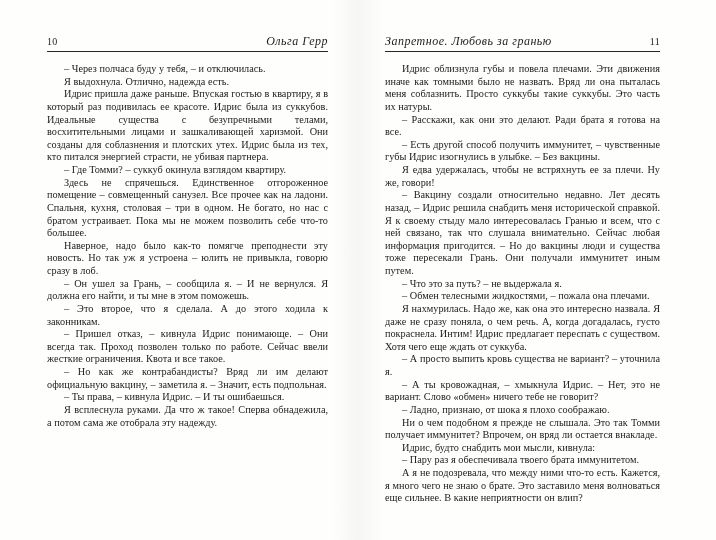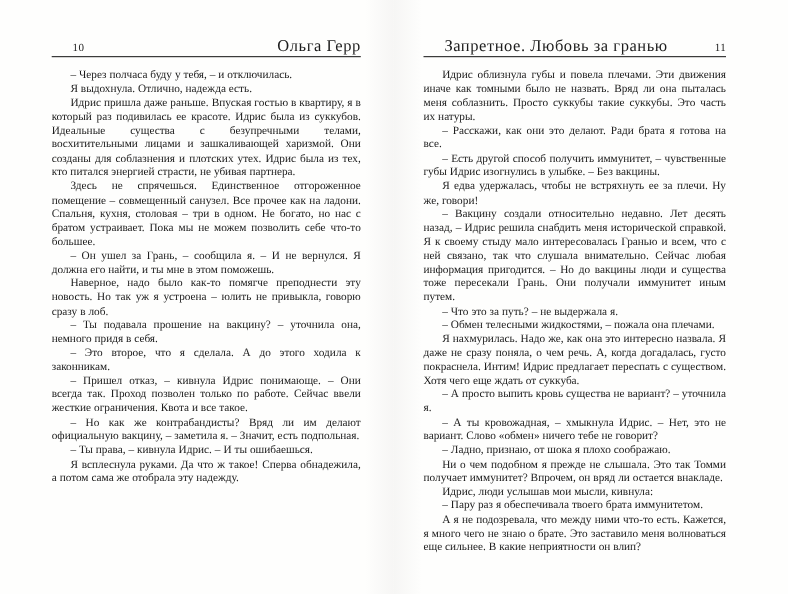--- a/index.html
+++ b/index.html
@@ -44,32 +44,32 @@
 
   
   .running-head {
     display: flex;
     align-items: baseline;
     font-size: 9.6px;
     letter-spacing: 0.45px;
     color: #1d1d1d;
     height: 13px;
     white-space: nowrap;
-    margin-left: 19px;
   }
   .page-left .running-head { justify-content: space-between; }
   .page-right .running-head { justify-content: space-between; }
 
   .folio {
     font-size: 10px;
     letter-spacing: 0.3px;
   }
   .running-title {
-    font-size: 15px;
+    font-size: 12px;
     letter-spacing: 0.5px;
+    font-style: italic;
   }
 
   .head-rule {
     height: 1px;
     background: #262626;
     margin-top: 4px;
     margin-bottom: 11px;
   }
 
   .textblock {
@@ -124,24 +124,24 @@
       <span class="folio">10</span>
       <span class="running-title">Ольга Герр</span>
     </div>
 
     <div class="head-rule"></div>
 
     <div class="textblock" id="left-text">
         <p>– Через полчаса буду у тебя, – и отключилась.</p>
         <p>Я выдохнула. Отлично, надежда есть.</p>
         <p>Идрис пришла даже раньше. Впуская гостью в квартиру, я в который раз подивилась ее красоте. Идрис была из суккубов. Идеальные существа с безупречными телами, восхитительными лицами и зашкаливающей харизмой. Они созданы для соблазнения и плотских утех. Идрис была из тех, кто питался энергией страсти, не убивая партнера.</p>
+        <p>– Где Томми? – суккуб окинула взглядом квартиру.</p>
         <p>Здесь не спрячешься. Единственное отгороженное помещение – совмещенный санузел. Все прочее как на ладони. Спальня, кухня, столовая – три в одном. Не богато, но нас с братом устраивает. Пока мы не можем позволить себе что-то большее.</p>
+        <p>Наверное, надо было как-то помягче преподнести эту новость. Но так уж я устроена – юлить не привыкла, говорю сразу в лоб.</p>
         <p>– Он ушел за Грань, – сообщила я. – И не вернулся. Я должна его найти, и ты мне в этом поможешь.</p>
-        <p>Наверное, надо было как-то помягче преподнести эту новость. Но так уж я устроена – юлить не привыкла, говорю сразу в лоб.</p>
-        <p>– Ты подавала прошение на вакцину? – уточнила она, немного придя в себя.</p>
         <p>– Это второе, что я сделала. А до этого ходила к законникам.</p>
         <p>– Пришел отказ, – кивнула Идрис понимающе. – Они всегда так. Проход позволен только по работе. Сейчас ввели жесткие ограничения. Квота и все такое.</p>
         <p>– Но как же контрабандисты? Вряд ли им делают официальную вакцину, – заметила я. – Значит, есть подпольная.</p>
         <p>– Ты права, – кивнула Идрис. – И ты ошибаешься.</p>
         <p>Я всплеснула руками. Да что ж такое! Сперва обнадежила, а потом сама же отобрала эту надежду.</p>
       </div>
 
     <div class="gutter-shade-left"></div>
   </div>
 
@@ -160,21 +160,21 @@
         <p>– Есть другой способ получить иммунитет, – чувственные губы Идрис изогнулись в улыбке. – Без вакцины.</p>
         <p>Я едва удержалась, чтобы не встряхнуть ее за плечи. Ну же, говори!</p>
         <p>– Вакцину создали относительно недавно. Лет десять назад, – Идрис решила снабдить меня исторической справкой. Я к своему стыду мало интересовалась Гранью и всем, что с ней связано, так что слушала внимательно. Сейчас любая информация пригодится. – Но до вакцины люди и существа тоже пересекали Грань. Они получали иммунитет иным путем.</p>
         <p>– Что это за путь? – не выдержала я.</p>
         <p>– Обмен телесными жидкостями, – пожала она плечами.</p>
         <p>Я нахмурилась. Надо же, как она это интересно назвала. Я даже не сразу поняла, о чем речь. А, когда догадалась, густо покраснела. Интим! Идрис предлагает переспать с существом. Хотя чего еще ждать от суккуба.</p>
         <p>– А просто выпить кровь существа не вариант? – уточнила я.</p>
         <p>– А ты кровожадная, – хмыкнула Идрис. – Нет, это не вариант. Слово «обмен» ничего тебе не говорит?</p>
         <p>– Ладно, признаю, от шока я плохо соображаю.</p>
         <p>Ни о чем подобном я прежде не слышала. Это так Томми получает иммунитет? Впрочем, он вряд ли остается внакладе.</p>
-        <p>Идрис, люди услышав мои мысли, кивнула:</p>
+        <p>Идрис, будто снабдить мои мысли, кивнула:</p>
         <p>– Пару раз я обеспечивала твоего брата иммунитетом.</p>
         <p>А я не подозревала, что между ними что-то есть. Кажется, я много чего не знаю о брате. Это заставило меня волноваться еще сильнее. В какие неприятности он влип?</p>
       </div>
 
     <div class="gutter-shade-right"></div>
   </div>
 
   <div class="gutter"></div>
 </div>
 

